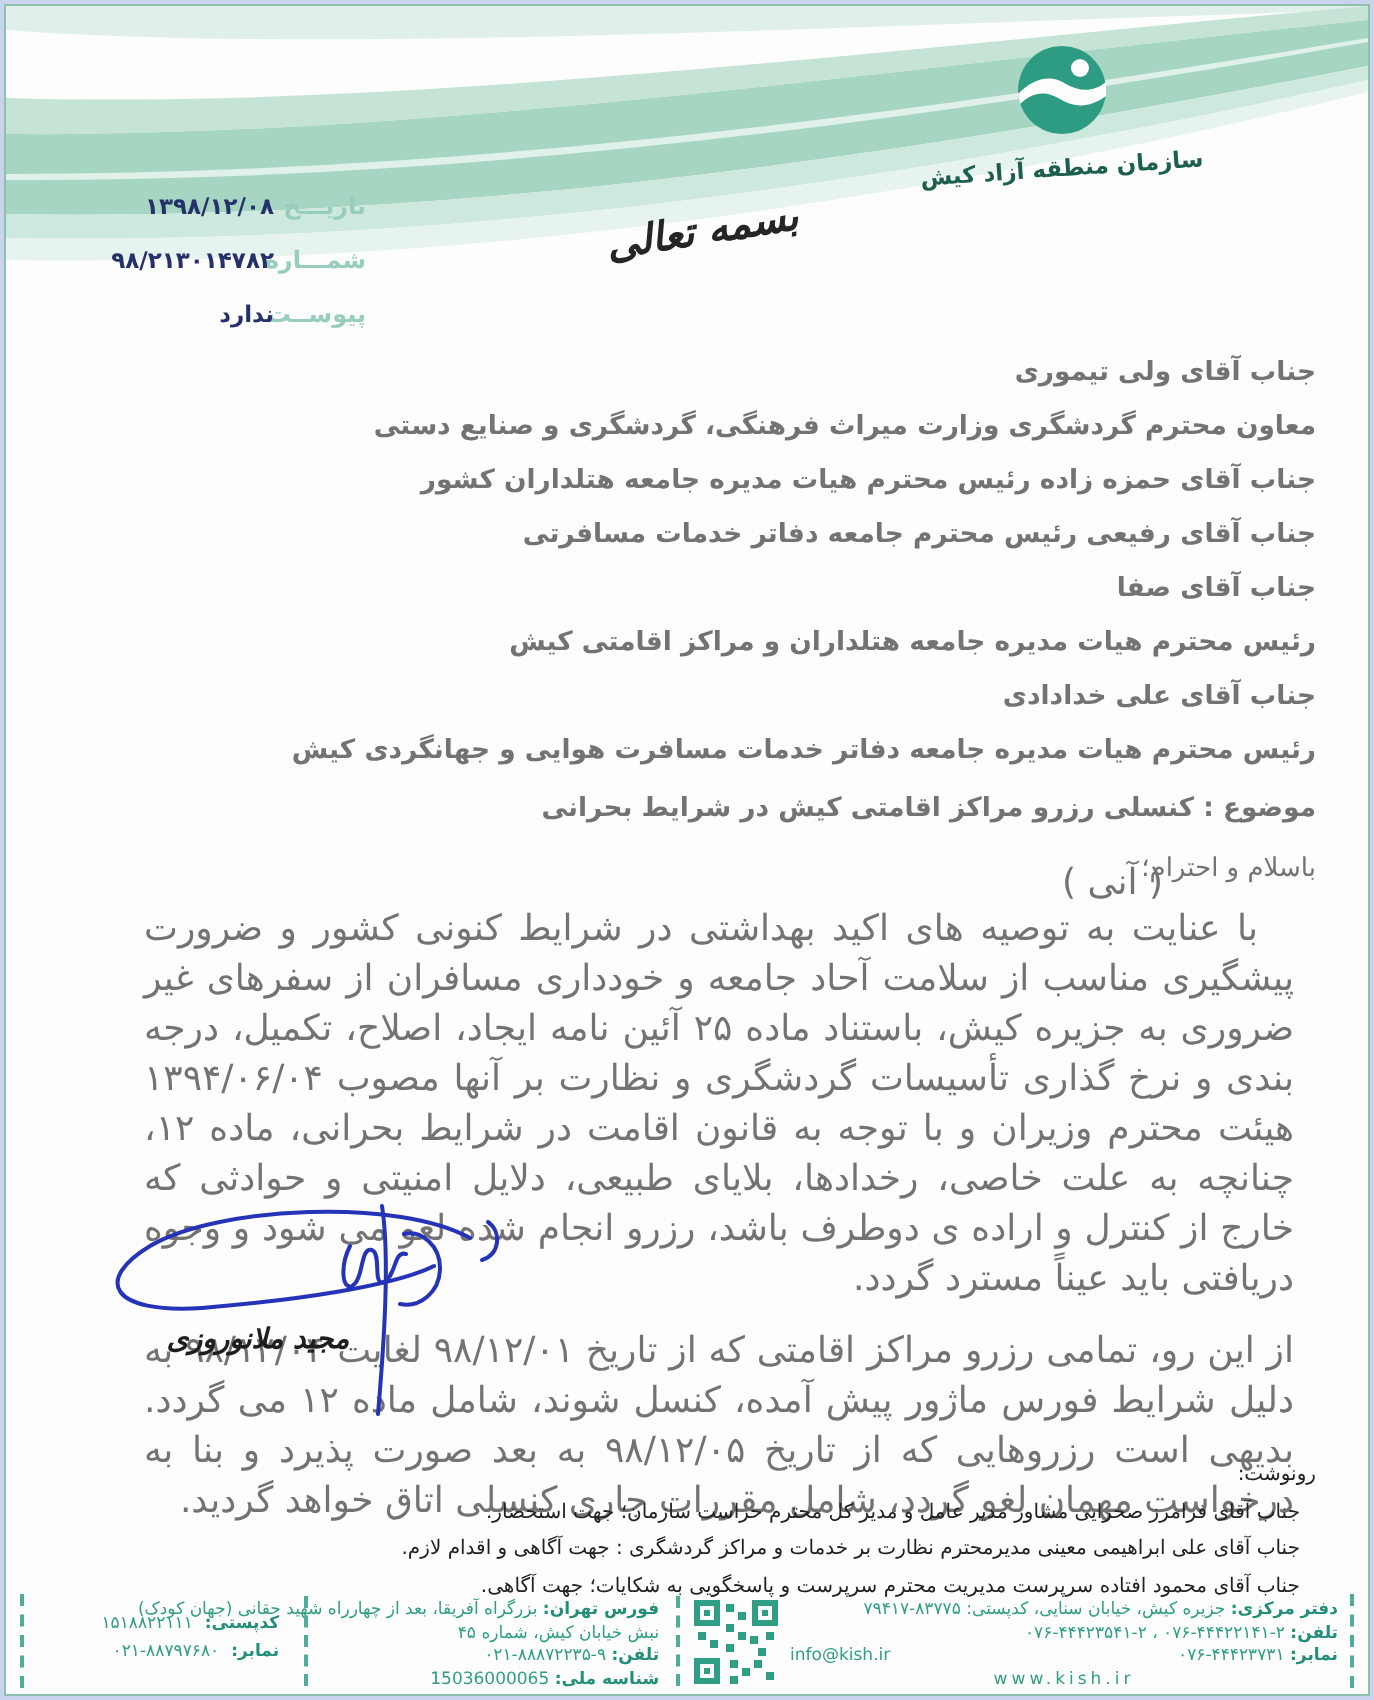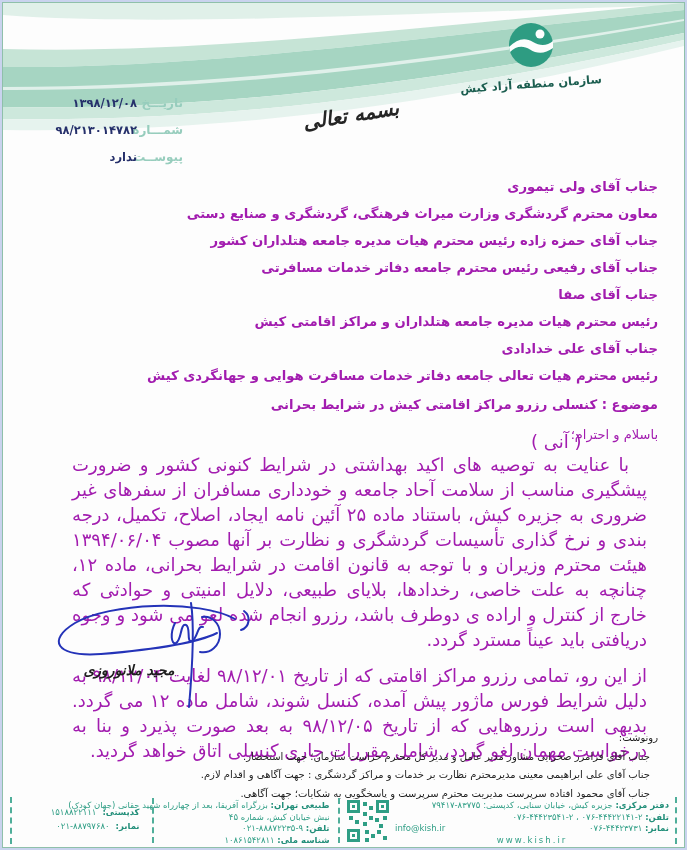--- a/index.html
+++ b/index.html
@@ -28,21 +28,21 @@
   .meta-label{width:46px;font-size:12px;color:#97cdbd;flex:none;font-weight:bold;}
   .meta-value{flex:1;font-size:11.5px;font-weight:bold;color:#26306b;text-align:right;direction:ltr;}
   .meta-row:nth-child(3) .meta-value{direction:rtl;text-align:right;}
   
   .bismillah{
     position:absolute;top:100px;left:288px;width:120px;text-align:center;
     font-size:20px;font-weight:bold;font-style:italic;color:#252525;
     transform:rotate(-9deg);
   }
   
-  .content{position:absolute;top:170px;right:26px;left:58px;color:#a21caf;}
+  .content{position:absolute;top:170px;right:26px;left:58px;color:#737373;}
   .recipient{font-size:13.2px;font-weight:bold;line-height:27px;white-space:nowrap;}
   .subject{font-size:13.2px;font-weight:bold;line-height:29px;margin-top:1px;}
   .salutation-row{position:relative;margin-top:5px;font-size:13px;line-height:22px;}
   .urgency{position:absolute;left:470px;top:7px;font-size:18px;font-weight:normal;white-space:nowrap;}
   .para{font-size:18px;line-height:25px;text-align:justify;margin:11px;}
   .para.indent{text-indent:18px;margin-top:6px;}
   
   .sign-block{position:absolute;top:594px;left:28px;width:235px;height:115px;font-style:italic;}
   .sign-svg{position:absolute;top:0;left:8px;}
   .sign-text{
@@ -111,21 +111,21 @@
   <div class="bismillah">بسمه تعالی</div>
 
   <div class="content">
     <div class="recipient">جناب آقای ولی تیموری</div>
     <div class="recipient">معاون محترم گردشگری وزارت میراث فرهنگی، گردشگری و صنایع دستی</div>
     <div class="recipient">جناب آقای حمزه زاده رئیس محترم هیات مدیره جامعه هتلداران کشور</div>
     <div class="recipient">جناب آقای رفیعی رئیس محترم جامعه دفاتر خدمات مسافرتی</div>
     <div class="recipient">جناب آقای صفا</div>
     <div class="recipient">رئیس محترم هیات مدیره جامعه هتلداران و مراکز اقامتی کیش</div>
     <div class="recipient">جناب آقای علی خدادادی</div>
-    <div class="recipient">رئیس محترم هیات تعالی جامعه دفاتر خدمات مسافرت هوایی و جهانگردی کیش</div>
+    <div class="recipient">رئیس محترم هیات مدیره جامعه دفاتر خدمات مسافرت هوایی و جهانگردی کیش</div>
 
     <div class="subject">موضوع : کنسلی رزرو مراکز اقامتی کیش در شرایط بحرانی</div>
 
     <div class="salutation-row">
       <span>باسلام و احترام؛</span>
       <span class="urgency">( آنی )</span>
     </div>
 
     <p class="para indent">با عنایت به توصیه های اکید بهداشتی در شرایط کنونی کشور و ضرورت پیشگیری مناسب از سلامت آحاد جامعه و خودداری مسافران از سفرهای غیر ضروری به جزیره کیش، باستناد ماده ۲۵ آئین نامه ایجاد، اصلاح، تکمیل، درجه بندی و نرخ گذاری تأسیسات گردشگری و نظارت بر آنها مصوب ۱۳۹۴/۰۶/۰۴ هیئت محترم وزیران و با توجه به قانون اقامت در شرایط بحرانی، ماده ۱۲، چنانچه به علت خاصی، رخدادها، بلایای طبیعی، دلایل امنیتی و حوادثی که خارج از کنترل و اراده ی دوطرف باشد، رزرو انجام شده لغو می شود و وجوه دریافتی باید عیناً مسترد گردد.</p>
     <p class="para">از این رو، تمامی رزرو مراکز اقامتی که از تاریخ ۹۸/۱۲/۰۱ لغایت ۹۸/۱۲/۰۴ به دلیل شرایط فورس ماژور پیش آمده، کنسل شوند، شامل ماده ۱۲ می گردد. بدیهی است رزروهایی که از تاریخ ۹۸/۱۲/۰۵ به بعد صورت پذیرد و بنا به درخواست مهمان لغو گردد، شامل مقررات جاری کنسلی اتاق خواهد گردید.</p>
@@ -206,31 +206,31 @@
           <rect x="35" y="6" width="3" height="3" fill="#2f9e85"></rect>
         <rect x="4" y="33" width="7" height="7" fill="#fdfdfd"></rect>
           <rect x="6" y="35" width="3" height="3" fill="#2f9e85"></rect>
       </svg>
     </div>
 
     <div class="f-sep"></div>
 
     <div class="f-tehran">
       <div>
-        <b>طبیعی تهران:</b>
+        <b>فورس تهران:</b>
         <span>بزرگراه آفریقا، بعد از چهارراه شهید حقانی (جهان کودک)</span>
       </div>
       <div>نبش خیابان کیش، شماره ۴۵</div>
       <div>
         <b>تلفن:</b>
         <span class="ltr">۰۲۱-۸۸۸۷۲۲۳۵-۹</span>
       </div>
       <div>
         <b>شناسه ملی:</b>
-        <span class="ltr">۱۰۸۶۱۵۴۲۸۱۱</span>
+        <span class="ltr">15036000065</span>
       </div>
     </div>
 
     <div class="f-sep"></div>
 
     <div class="f-mini">
       <div class="f-row">
         <b>کدپستی:</b>
         <span class="ltr">۱۵۱۸۸۲۲۱۱۱</span>
       </div>

